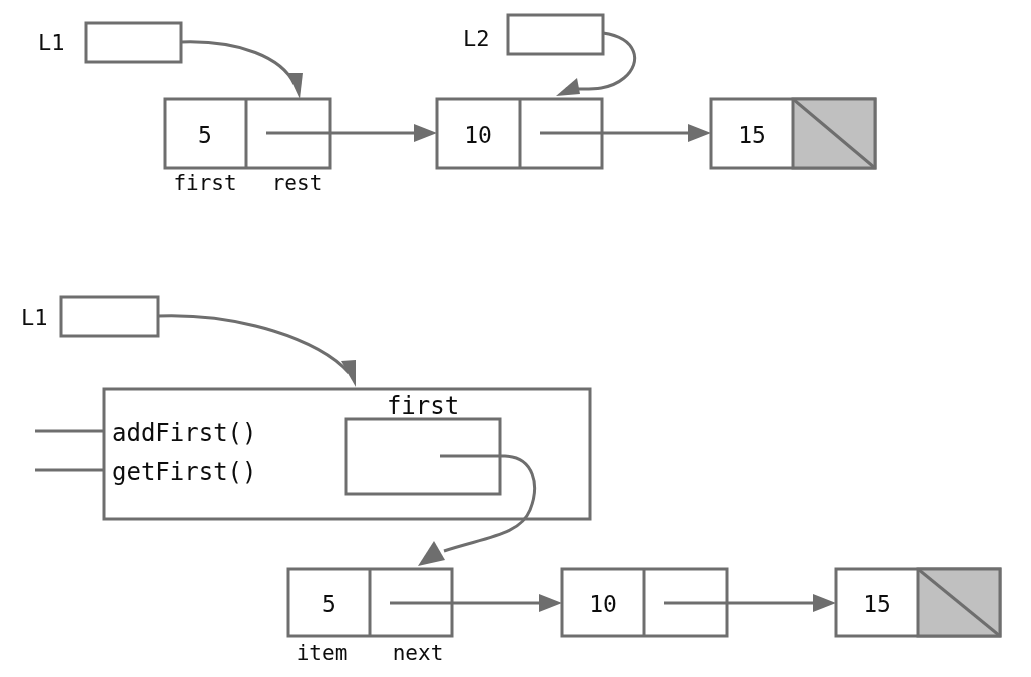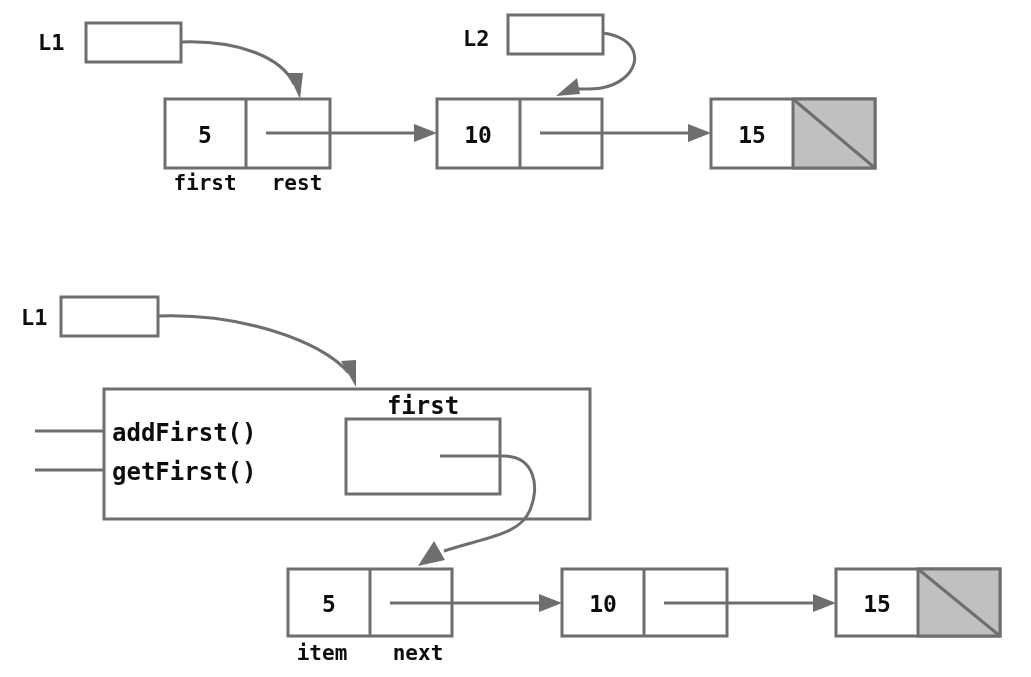--- a/index.html
+++ b/index.html
@@ -10,21 +10,20 @@
   body {
     width: 1031px;
     height: 677px;
     overflow: hidden;
     font-family: "DejaVu Sans Mono", "Liberation Mono", monospace;
   }
   #diagram-root {
     position: relative;
     width: 1031px;
     height: 677px;
-    font-weight: bold;
   }
   svg#diagram {
     display: block;
     width: 1031px;
     height: 677px;
   }
   .box-stroke {
     fill: #ffffff;
     stroke: #6e6e6e;
     stroke-width: 3;

